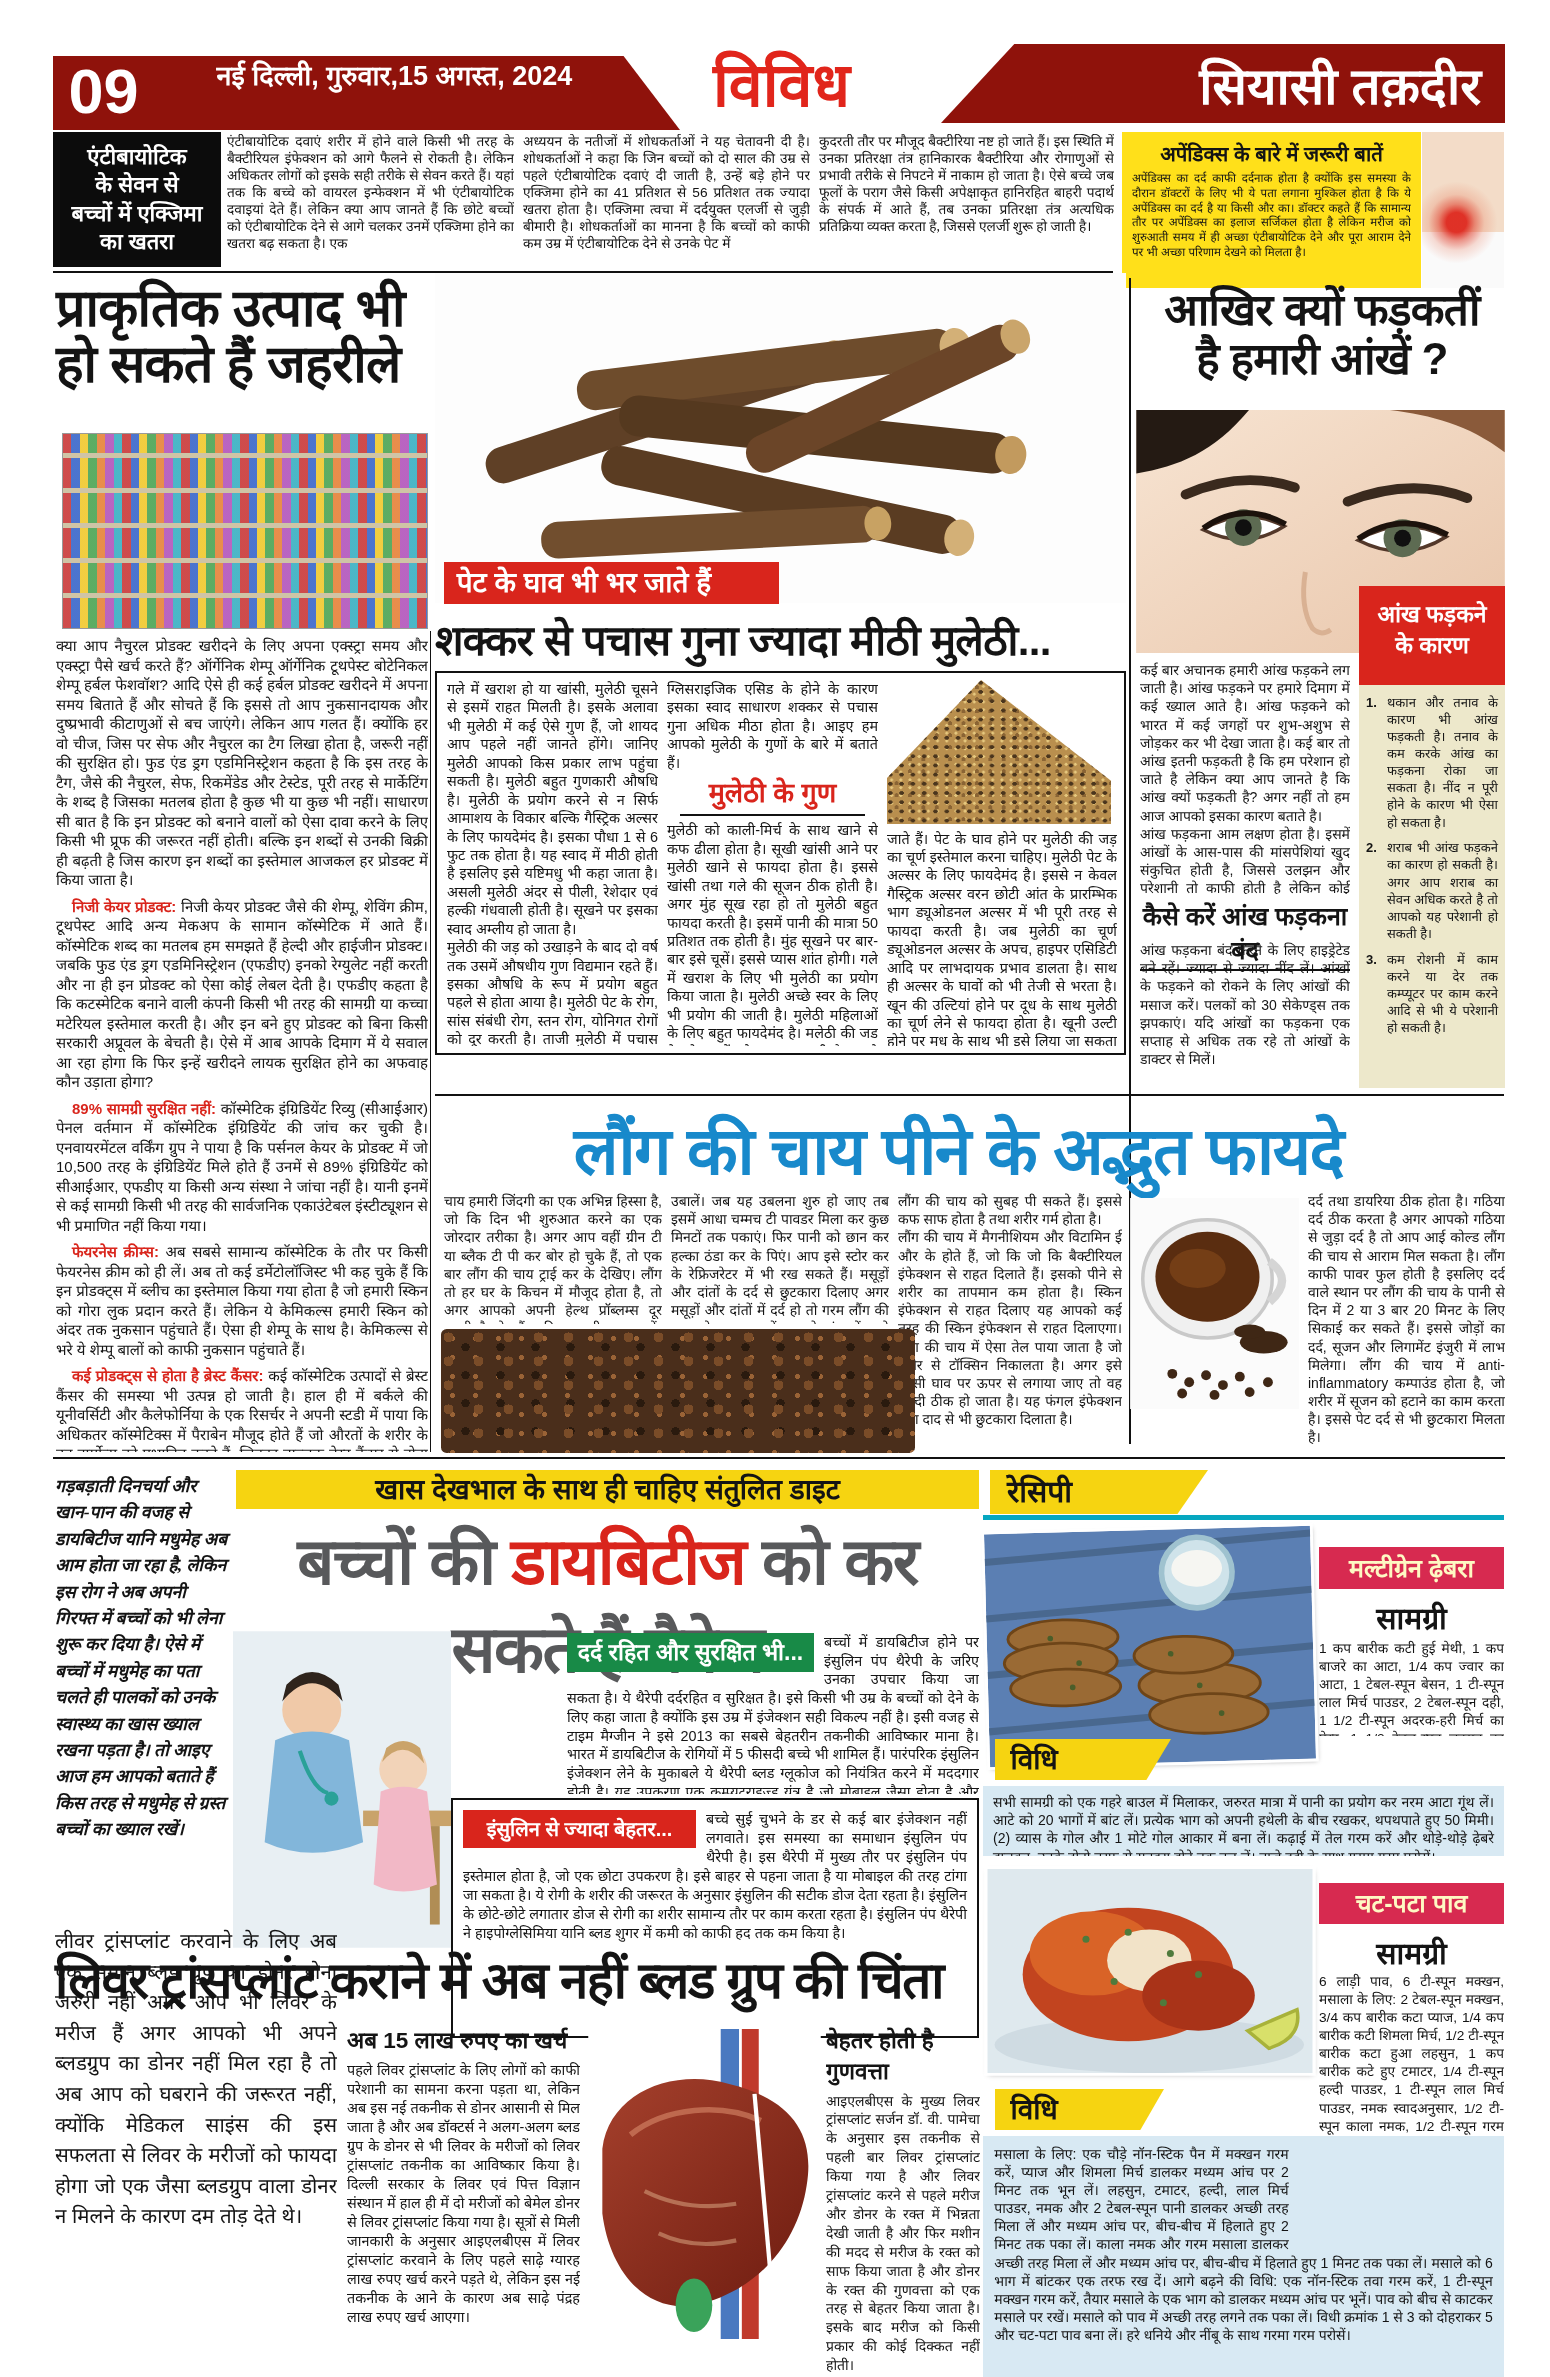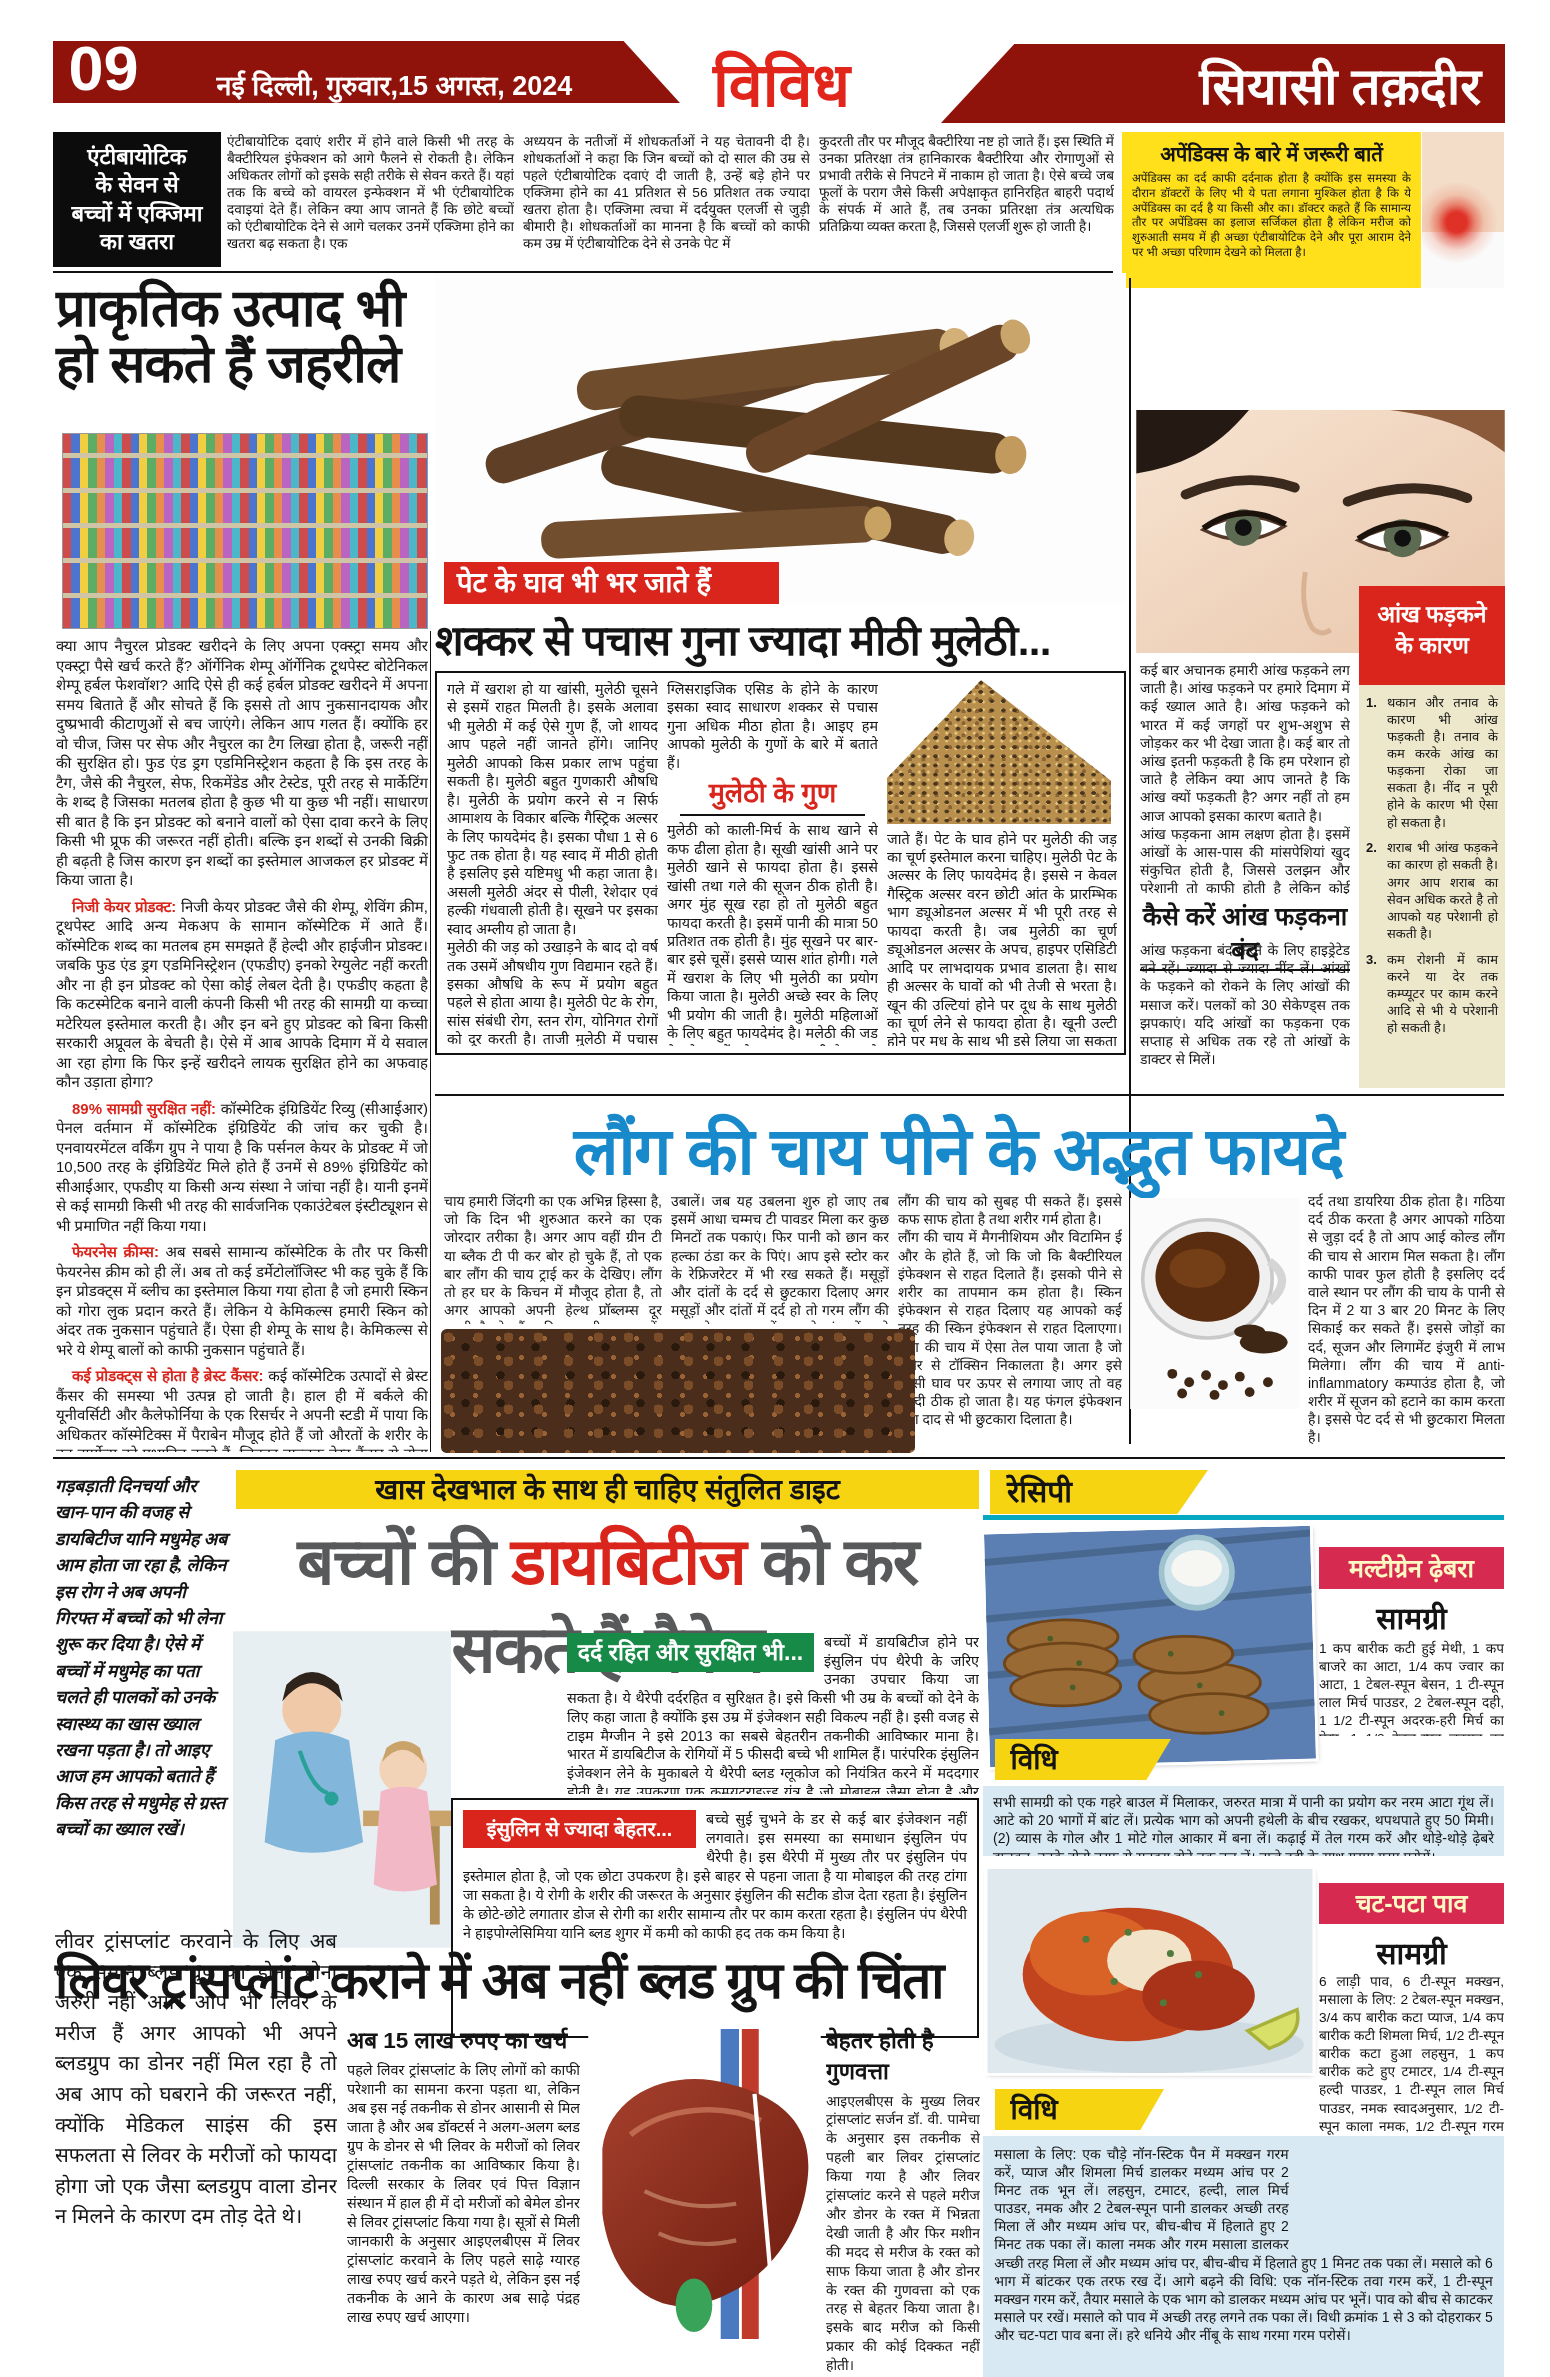--- a/index.html
+++ b/index.html
@@ -4,22 +4,22 @@
 <style>
   html,body{margin:0;padding:0;background:#dddddd;}
   #page{position:relative;width:1550px;height:2377px;background:#ffffff;overflow:hidden;
         font-family:"Liberation Sans","DejaVu Sans",sans-serif;color:#141414;}
   .abs{position:absolute;}
   .jt{text-align:justify;}
   .pre{white-space:pre-line;}
   .clip{overflow:hidden;}
 
   
-  .banner-left{left:53px;top:41px;width:627px;height:62px;background:#8F120B;
-      clip-path:polygon(0 0,91% 0,100% 100%,0 100%);display:flex;align-items:flex-end;}
+  .banner-left{left:53px;top:56px;width:627px;height:74px;background:#8F120B;
+      clip-path:polygon(0 0,91% 0,100% 100%,0 100%);display:flex;align-items:flex-start;}
   .page-num{color:#fff;font-size:63px;font-weight:bold;margin-left:15.5px;line-height:70px;}
   .dateline{color:#fff;font-size:27px;font-weight:bold;margin-left:78px;}
   .section-title{left:713px;top:41px;font-size:61px;font-weight:bold;color:#E1251B;}
   .banner-right{left:941px;top:44px;width:564px;height:79px;background:#8F120B;
       clip-path:polygon(13% 0,100% 0,100% 100%,0 100%);display:flex;align-items:center;justify-content:flex-end;}
   .banner-right span{color:#fff;font-size:51px;font-weight:bold;margin-right:24px;}
 
   
   .ecz-box{left:53px;top:132px;width:168px;height:135px;background:#0c0c0c;color:#fff;
       display:flex;align-items:center;justify-content:center;text-align:center;
@@ -222,20 +222,22 @@
       <div class="jt">ग्लिसराइजिक एसिड के होने के कारण इसका स्वाद साधारण शक्कर से पचास गुना अधिक मीठा होता है। आइए हम आपको मुलेठी के गुणों के बारे में बताते हैं।</div>
       <div class="mul-sub">मुलेठी के गुण</div>
       <div class="jt">मुलेठी को काली-मिर्च के साथ खाने से कफ ढीला होता है। सूखी खांसी आने पर मुलेठी खाने से फायदा होता है। इससे खांसी तथा गले की सूजन ठीक होती है। अगर मुंह सूख रहा हो तो मुलेठी बहुत फायदा करती है। इसमें पानी की मात्रा 50 प्रतिशत तक होती है। मुंह सूखने पर बार-बार इसे चूसें। इससे प्यास शांत होगी। गले में खराश के लिए भी मुलेठी का प्रयोग किया जाता है। मुलेठी अच्छे स्वर के लिए भी प्रयोग की जाती है। मुलेठी महिलाओं के लिए बहुत फायदेमंद है। मलेठी की जड पेट के घावों को समाप्त करती है, इससे पेट के घाव जल्दी भर</div>
     </div>
     <div class="mul-col mul-c3">
       <div class="mul-chop"></div>
       <div class="jt">जाते हैं। पेट के घाव होने पर मुलेठी की जड़ का चूर्ण इस्तेमाल करना चाहिए। मुलेठी पेट के अल्सर के लिए फायदेमंद है। इससे न केवल गैस्ट्रिक अल्सर वरन छोटी आंत के प्रारम्भिक भाग ड्यूओडनल अल्सर में भी पूरी तरह से फायदा करती है। जब मुलेठी का चूर्ण ड्यूओडनल अल्सर के अपच, हाइपर एसिडिटी आदि पर लाभदायक प्रभाव डालता है। साथ ही अल्सर के घावों को भी तेजी से भरता है। खून की उल्टियां होने पर दूध के साथ मुलेठी का चूर्ण लेने से फायदा होता है। खूनी उल्टी होने पर मधु के साथ भी इसे लिया जा सकता है। हिचकी होने पर मुलेठी के चूर्ण को शहद में मिलाकर नाक में टपकाने तथा पांच ग्राम चूर्ण को पानी के साथ खिला देने से लाभ होता है। मुलेठी आंतों की टीबी के लिए भी फायदेमंद है।</div>
     </div>
   </div>
 
+  <div class="abs eye-headline pre">आखिर क्यों फड़कतीं
+है हमारी आंखें ?</div>
   <div class="abs eye-photo">
     <svg width="369" height="243" viewBox="0 0 523 345">
       <rect width="523" height="345" fill="#f2d9c4"></rect>
       <rect width="523" height="345" fill="url(#skin)"></rect>
       <defs>
         <linearGradient id="skin" x1="0" y1="0" x2="1" y2="1">
           <stop offset="0" stop-color="#f7e4d2"></stop>
             <stop offset="1" stop-color="#e9c6ab"></stop>
         </linearGradient>
       </defs>

